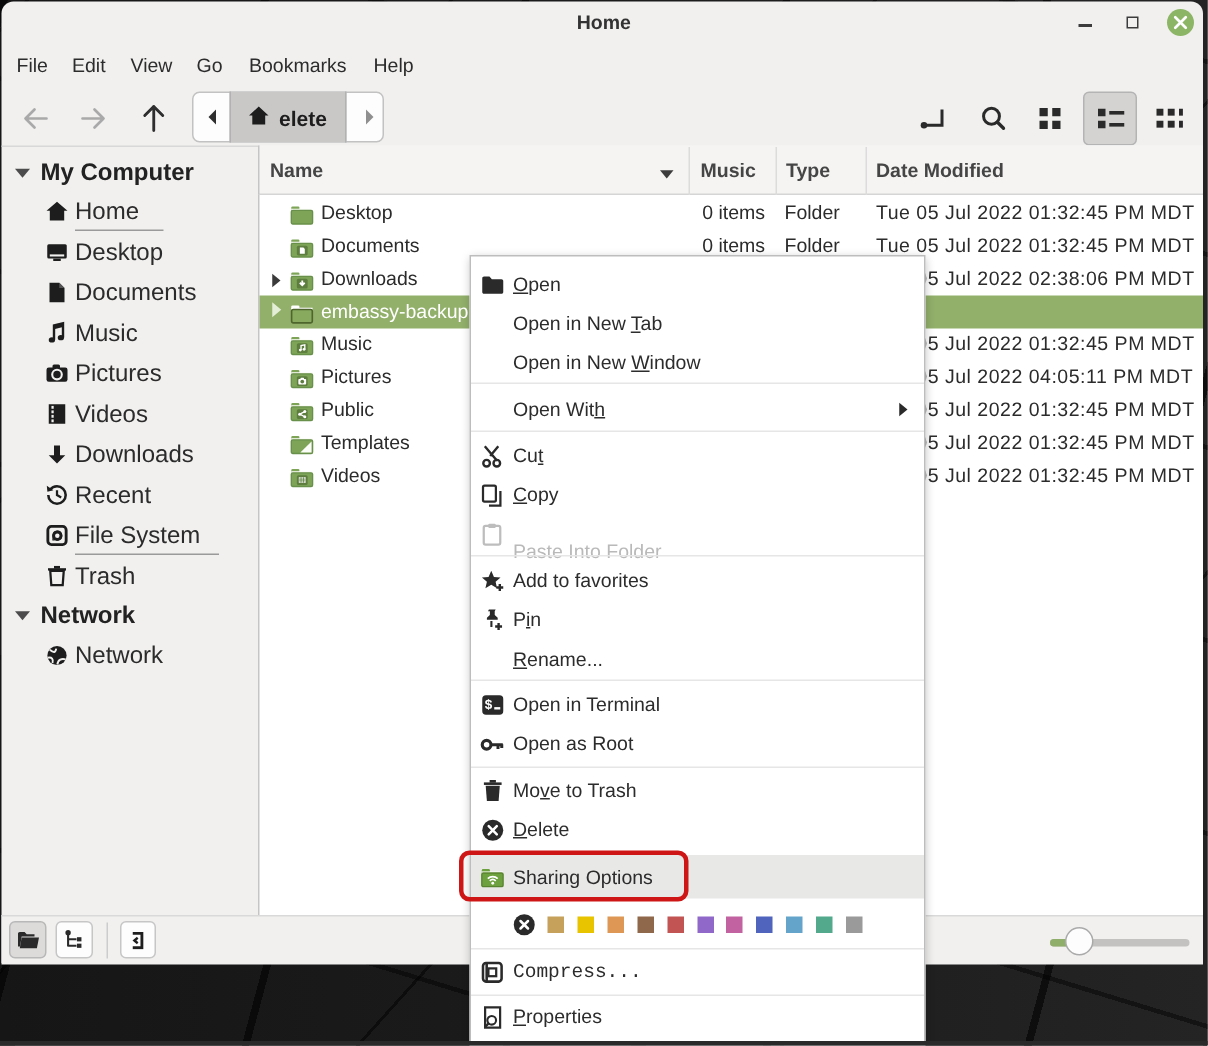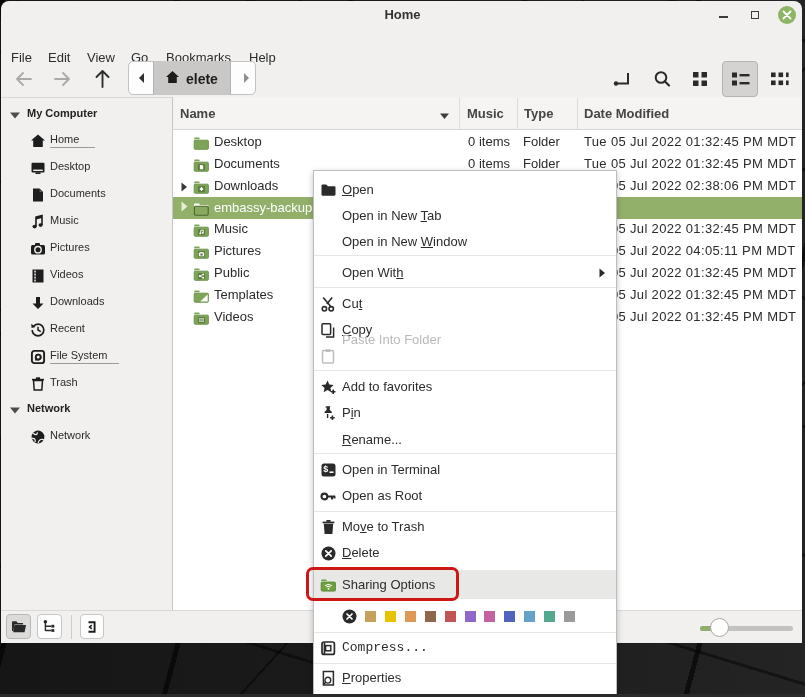--- a/index.html
+++ b/index.html
@@ -13,33 +13,33 @@
     repeating-linear-gradient(-48deg, rgba(0,0,0,0.5) 0 2px, rgba(0,0,0,0) 2px 210px),
     linear-gradient(90deg, #161616 0%, #1c1c1c 55%, #242424 100%);
   overflow:hidden; }
 #desktop .stripe { position:absolute; background:#1d1d1d; }
 #win { position:absolute; left:1px; top:1px; width:801px; height:642px;
   background:#f1f0ef; border-radius:8px 8px 0 0; overflow:hidden; }
 .tb-title { position:absolute; top:7px; left:0; width:100%; text-align:center;
   font-size:13px; font-weight:bold; color:#333; }
 .tbbtn { position:absolute; color:#3c3c3c; }
 #menubar { position:absolute; top:36px; left:0; height:22px; font-size:13px; color:#2c2c2c; }
-#menubar span { position:absolute; top:14px;text-align:center; }
+#menubar span { position:absolute; top:0;text-align:center; }
 .icon { position:absolute; }
 #pathbar { position:absolute; left:128px; top:61px; width:128px; height:34px;
   background:#fdfdfd; border:1px solid #c2c2c2; border-radius:5px; }
 #pathseg { position:absolute; left:153px; top:61px; width:78px; height:34px;
   background:#c9c8c7; border-left:1px solid #b2b2b2; border-right:1px solid #b2b2b2; }
 #filearea { position:absolute; left:172px; top:97px; width:630px; height:513px; background:#ffffff; border-left:1px solid #c5c5c5;}
 #header { position:absolute; left:172px; top:97px; width:630px; height:33px; background:#f5f4f3; border-bottom:1px solid #d5d5d5; border-left:1px solid #c5c5c5;}
 .hlabel { position:absolute; top:9px; font-size:13px; font-weight:bold; color:#454545; }
 .hsep { position:absolute; top:98px; width:1px; height:32px; background:#dcdcdc; }
 .row { position:absolute; height:22px; font-size:13px; color:#2b2b2b; white-space:nowrap; }
 .row.date { letter-spacing:0.34px; }
-.sbitem { position:absolute; font-size:11px; color:#2b2b2b; }
+.sbitem { position:absolute; font-size:16px; color:#2b2b2b; }
 #statusbar { position:absolute; left:1px; top:610px; width:801px; height:32px;
   background:#f1f0ef; border-top:1px solid #d9d9d9; }
 .sbtn { position:absolute; top:3px; width:25px; height:25px; border-radius:4px;
   border:1px solid #c6c6c6; background:#fdfdfd; }
 #menu { position:absolute; left:313px; top:170px; width:304px; height:527px;
   background:#ffffff; border:1px solid #bdbdbd; box-shadow:0 2px 6px rgba(0,0,0,0.25); }
 .mi { position:absolute; left:342px; font-size:13px; color:#2c2c2c; white-space:nowrap; }
 .msep { position:absolute; left:314px; width:302px; height:1px; background:#e6e6e6; }
 .micon { position:absolute; left:320px; }
 #redbox { position:absolute; left:306px; top:567px; width:153px; height:34px;
@@ -354,21 +354,21 @@
   <div class="mi" style="top:296px;">Cu<u>t</u></div>
   <svg class="micon" style="left:320px; top:322px;" width="17" height="17" viewBox="0 0 17 17">
       <rect x="2" y="1.8" width="8.6" height="10.6" rx="1" stroke="#2a2a2a" stroke-width="1.5" fill="none"></rect>
       <path d="M6 15 L13.6 15 L13.6 5.4" stroke="#2a2a2a" stroke-width="1.5" fill="none"></path>
     </svg>
   <div class="mi" style="top:322px;"><u>C</u>opy</div>
   <svg class="micon" style="left:320px; top:348px;" width="17" height="17" viewBox="0 0 17 17">
       <rect x="2.5" y="2.6" width="11" height="12.4" rx="1.2" stroke="#bdbdbd" stroke-width="1.5" fill="none"></rect>
       <rect x="5.5" y="1.2" width="5" height="2.8" rx="0.8" fill="#bdbdbd"></rect>
     </svg>
-  <div class="mi" style="top:332px; color:#b9b9b9;">Paste Into Folder</div>
+  <div class="mi" style="top:360px; color:#b9b9b9;">Paste Into Folder</div>
   <div class="msep" style="top:370px;"></div>
   <svg class="micon" style="left:320px; top:379px;" width="17" height="17" viewBox="0 0 17 17">
       <path d="M7.5 1.5 L9.3 5.6 L13.7 6 L10.4 8.9 L11.4 13.2 L7.5 10.9 L3.6 13.2 L4.6 8.9 L1.3 6 L5.7 5.6 Z" fill="#2a2a2a"></path>
       <path d="M13.2 10.4 L13.2 15 M10.9 12.7 L15.5 12.7" stroke="#2a2a2a" stroke-width="1.6"></path>
     </svg>
   <div class="mi" style="top:379px;">Add to favorites</div>
   <svg class="micon" style="left:320px; top:405px;" width="17" height="17" viewBox="0 0 17 17">
       <path d="M5.5 1.5 L10.5 1.5 L9.8 2.8 L9.8 5.6 L12 7.6 L12 9 L4 9 L4 7.6 L6.2 5.6 L6.2 2.8 L4.8 2.8 Z" fill="#2a2a2a" transform="translate(1,0) scale(0.9)"></path>
       <path d="M7.6 9 L7.6 13" stroke="#2a2a2a" stroke-width="1.4"></path>
       <path d="M12.4 10.4 L12.4 15 M10.1 12.7 L14.7 12.7" stroke="#2a2a2a" stroke-width="1.6"></path>

